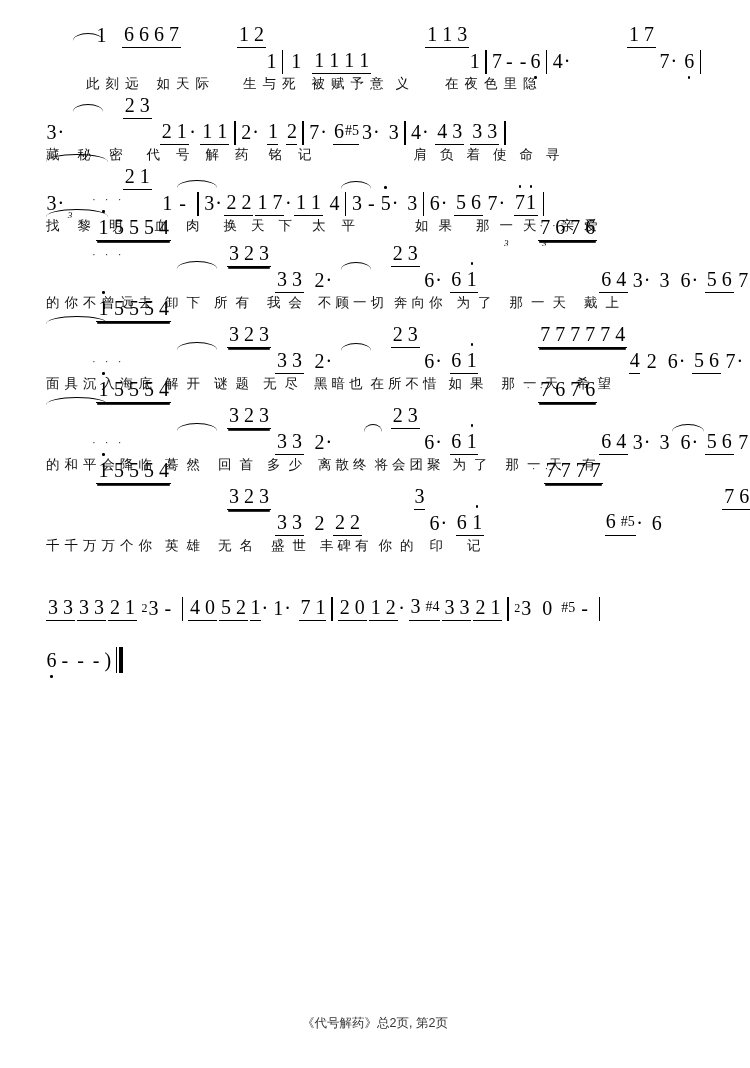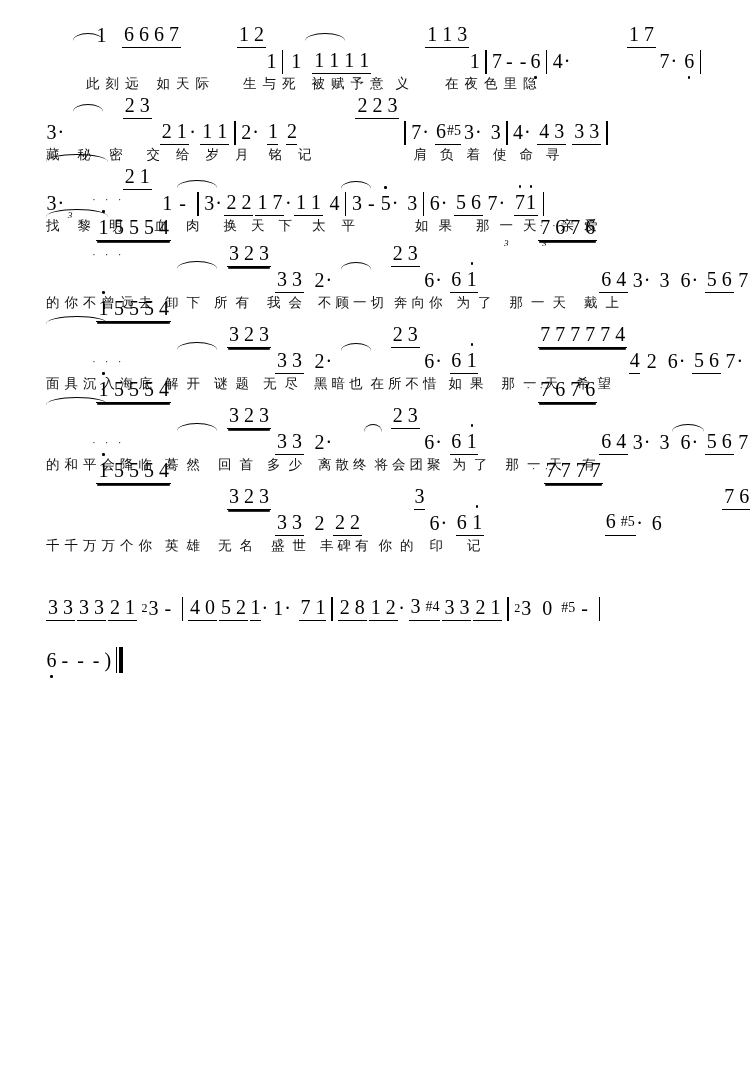--- a/index.html
+++ b/index.html
@@ -220,41 +220,37 @@
           <span class="n u1" style="padding:0 2px">2 3</span>
         </span>
         <span class="cell" style="margin-left:8px"><span class="n u1" style="padding:0 2px">2 1</span></span>
         <span class="cell"><span class="n">·</span></span>
         <span class="cell" style="margin-left:4px"><span class="n u1" style="padding:0 2px">1 1</span></span>
         <span class="bar"></span>
         <span class="cell"><span class="n">2</span></span>
         <span class="cell"><span class="n">·</span></span>
         <span class="cell" style="margin-left:8px"><span class="n u1">1</span></span>
         <span class="cell" style="margin-left:8px"><span class="n u1">2</span></span>
-        <span class="cell" style="margin-left:8px;position:relative">
-          <span class="slur" style="left:0;top:-7px;width:40px"></span>
-          <span class="n u1" style="padding:0 2px">2 2 3</span>
-        </span>
         <span class="bar"></span>
         <span class="cell"><span class="n">7</span></span>
         <span class="cell"><span class="n">·</span></span>
         <span class="cell" style="margin-left:6px"><span class="n u1">6</span></span>
         <span class="cell"><span class="n u1 sharp">#5</span></span>
         <span class="cell" style="margin-left:2px"><span class="n">3</span></span>
         <span class="cell"><span class="n">·</span></span>
         <span class="cell" style="margin-left:8px"><span class="n">3</span></span>
         <span class="bar"></span>
         <span class="cell"><span class="n">4</span></span>
         <span class="cell"><span class="n">·</span></span>
         <span class="cell" style="margin-left:6px"><span class="n u1" style="padding:0 2px">4 3</span></span>
         <span class="cell" style="margin-left:6px"><span class="n u1" style="padding:0 2px">3 3</span></span>
         <span class="bar"></span>
       </div>
       <div class="lyrics">
-        <span style="width:0px"></span><span style="letter-spacing:18px">藏秘密</span><span style="width:6px"></span><span style="letter-spacing:16px">交给岁月</span><span style="width:4px"></span><span style="letter-spacing:16px">铭记</span><span style="width:86px"></span><span style="letter-spacing:13px">肩负着使命寻</span>
+        <span style="width:0px"></span><span style="letter-spacing:18px">藏秘密</span><span style="width:6px"></span><span style="letter-spacing:16px">代号解药</span><span style="width:4px"></span><span style="letter-spacing:16px">铭记</span><span style="width:86px"></span><span style="letter-spacing:13px">肩负着使命寻</span>
       </div>
     </div>
 
     <div class="system" style="margin-top:20px">
       <div class="notes row-notes">
         <span class="cell"><span class="n">3</span></span>
         <span class="cell"><span class="n">·</span></span>
         <span class="cell" style="margin-left:8px;position:relative">
           <span class="slur" style="left:0;top:-7px;width:30px"></span>
           <span class="n u1" style="padding:0 2px">2 1</span>
@@ -480,21 +476,21 @@
         <span class="cell" style="margin:0 5px"><span class="n">-</span></span>
         <span class="bar"></span>
         <span class="cell"><span class="n u1" style="padding:0 2px">4 0</span></span>
         <span class="cell" style="margin-left:2px"><span class="n u1" style="padding:0 2px">5 2</span></span>
         <span class="cell" style="margin-left:2px"><span class="n u1">1</span></span>
         <span class="cell"><span class="n">·</span></span>
         <span class="cell" style="margin-left:4px"><span class="n">1</span></span>
         <span class="cell"><span class="n">·</span></span>
         <span class="cell" style="margin-left:8px"><span class="n u1" style="padding:0 1px">7 1</span></span>
         <span class="bar"></span>
-        <span class="cell"><span class="n u1" style="padding:0 2px">2 8</span></span>
+        <span class="cell"><span class="n u1" style="padding:0 2px">2 0</span></span>
         <span class="cell" style="margin-left:2px"><span class="n u1" style="padding:0 2px">1 2</span></span>
         <span class="cell"><span class="n">·</span></span>
         <span class="cell" style="margin-left:4px"><span class="n u1" style="padding:0 1px">3 <span class="sharp">#4</span></span></span>
         <span class="cell" style="margin-left:2px"><span class="n u1" style="padding:0 2px">3 3</span></span>
         <span class="cell" style="margin-left:2px"><span class="n u1" style="padding:0 2px">2 1</span></span>
         <span class="bar"></span>
         <span class="cell"><span class="n" style="vertical-align:3px;font-size:12px">2</span><span class="n">3</span></span>
         <span class="cell" style="margin-left:10px"><span class="n">0</span></span>
         <span class="cell" style="margin-left:8px"><span class="n sharp">#5</span></span>
         <span class="cell" style="margin:0 5px"><span class="n">-</span></span>
@@ -508,13 +504,14 @@
         <span class="cell" style="margin:0 4px"><span class="n">-</span></span>
         <span class="cell" style="margin:0 4px"><span class="n">-</span></span>
         <span class="cell" style="margin:0 4px"><span class="n">-</span></span>
         <span class="cell"><span class="n">)</span></span>
         <span class="final"><i></i><b></b></span>
       </div>
     </div>
 
   </div>
 
+  <div class="footer">《代号解药》总2页, 第2页</div>
 </div>
 
 </body></html>

